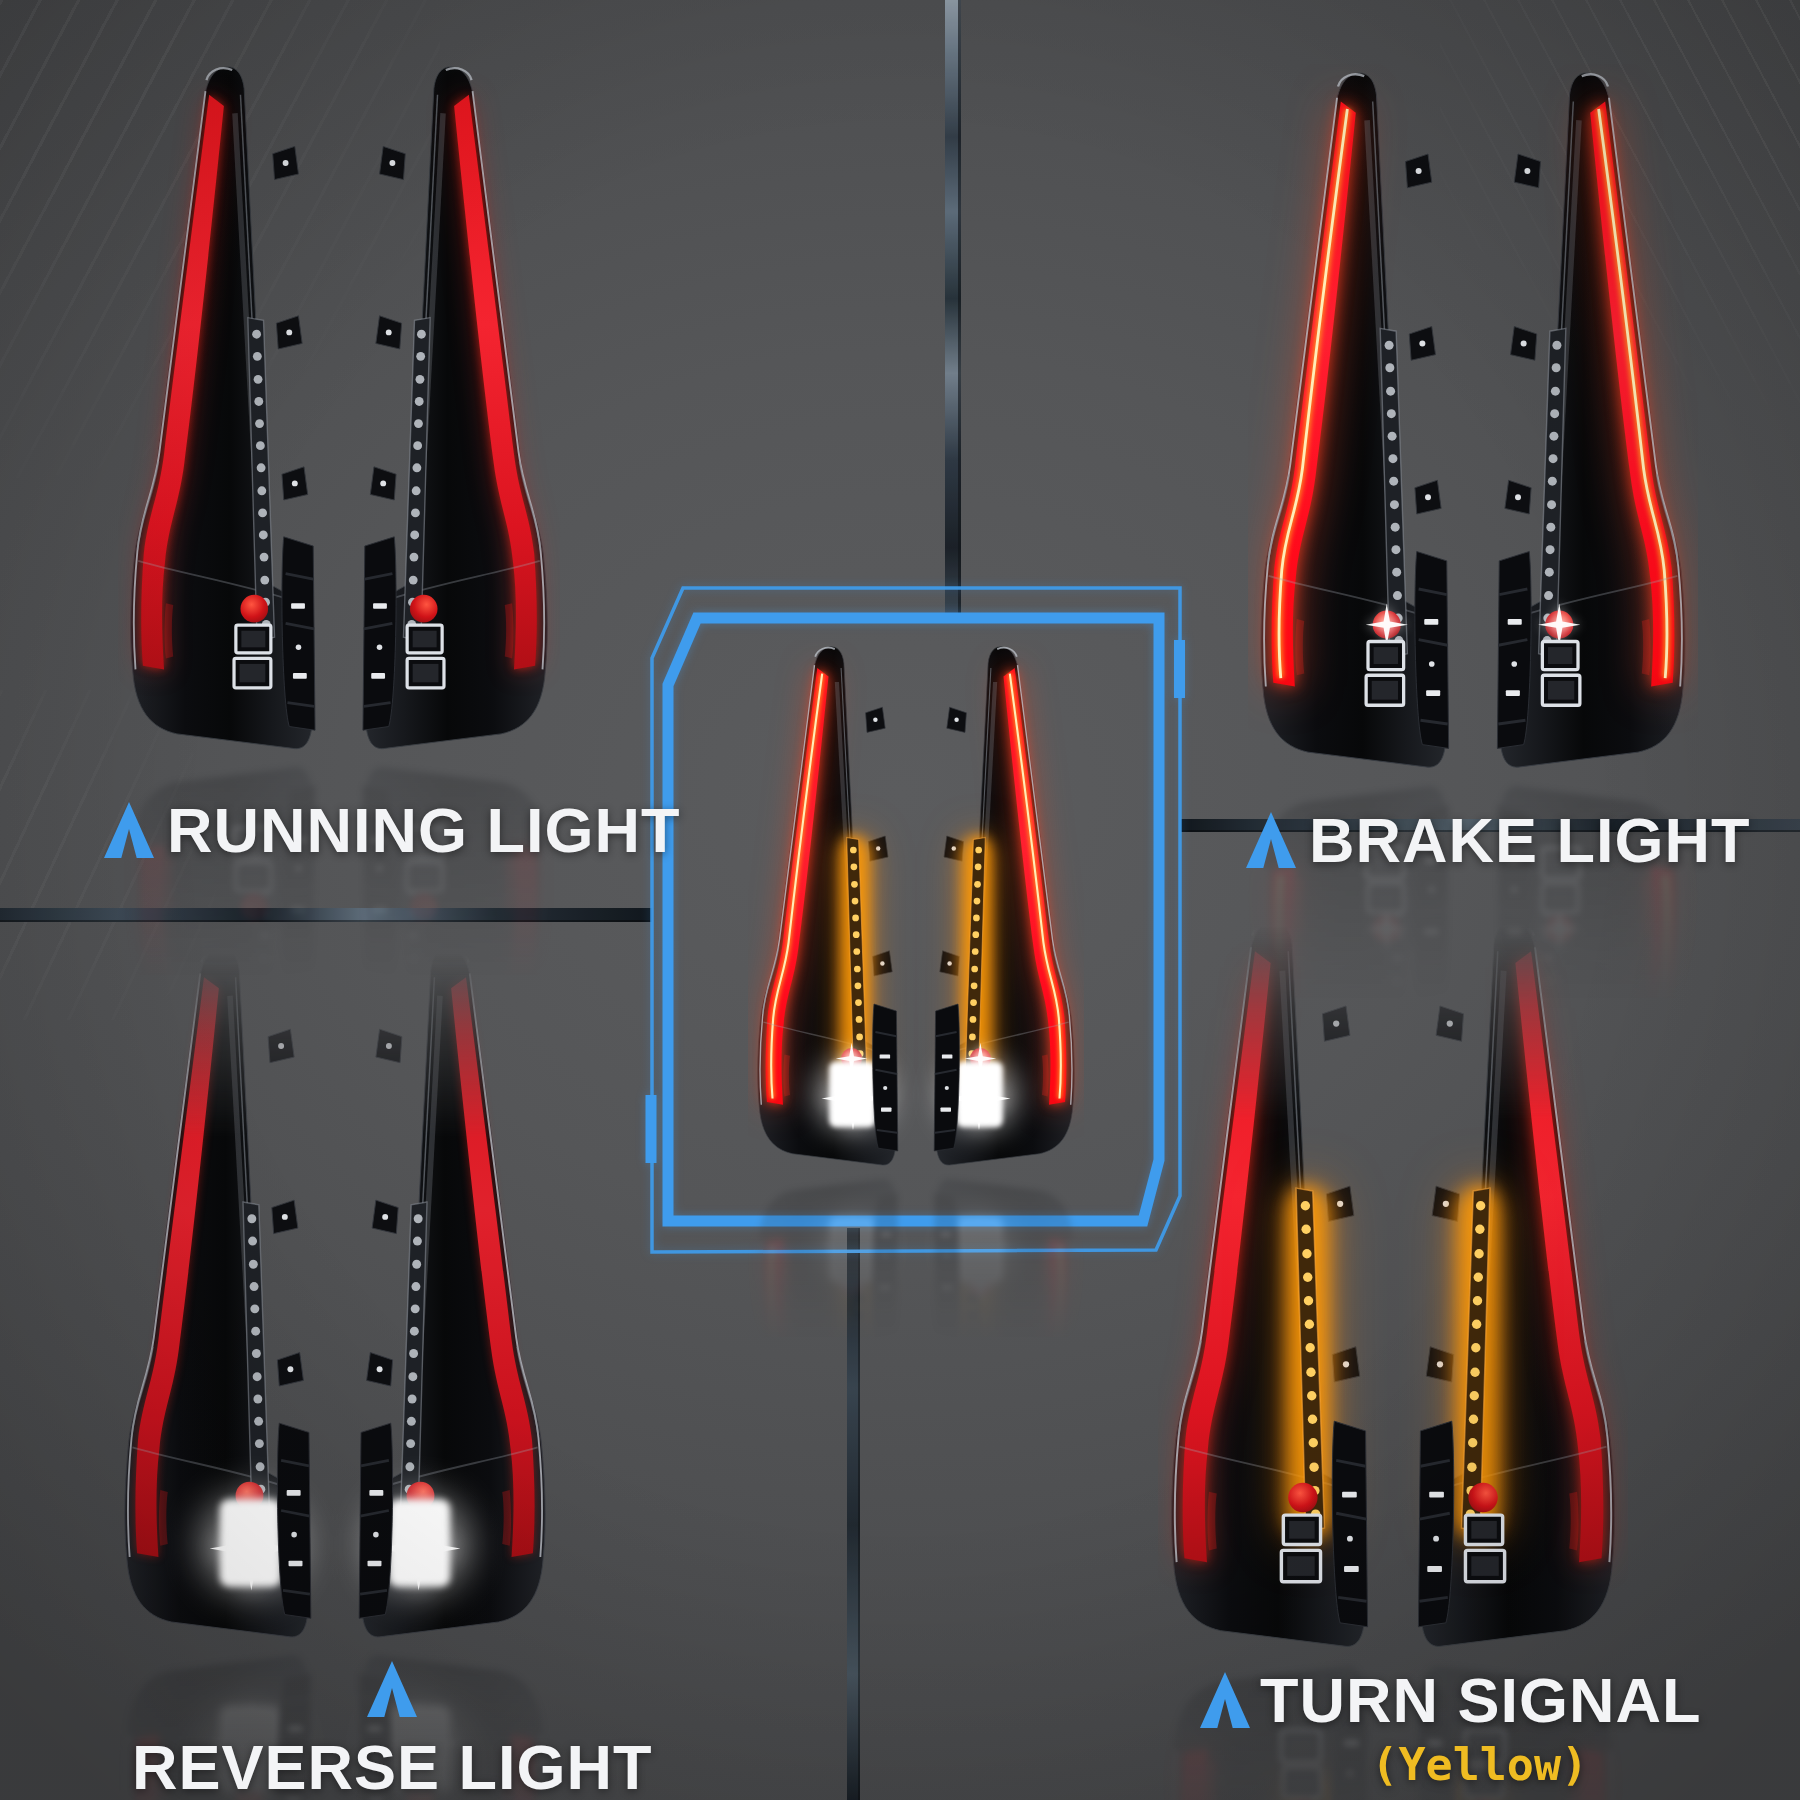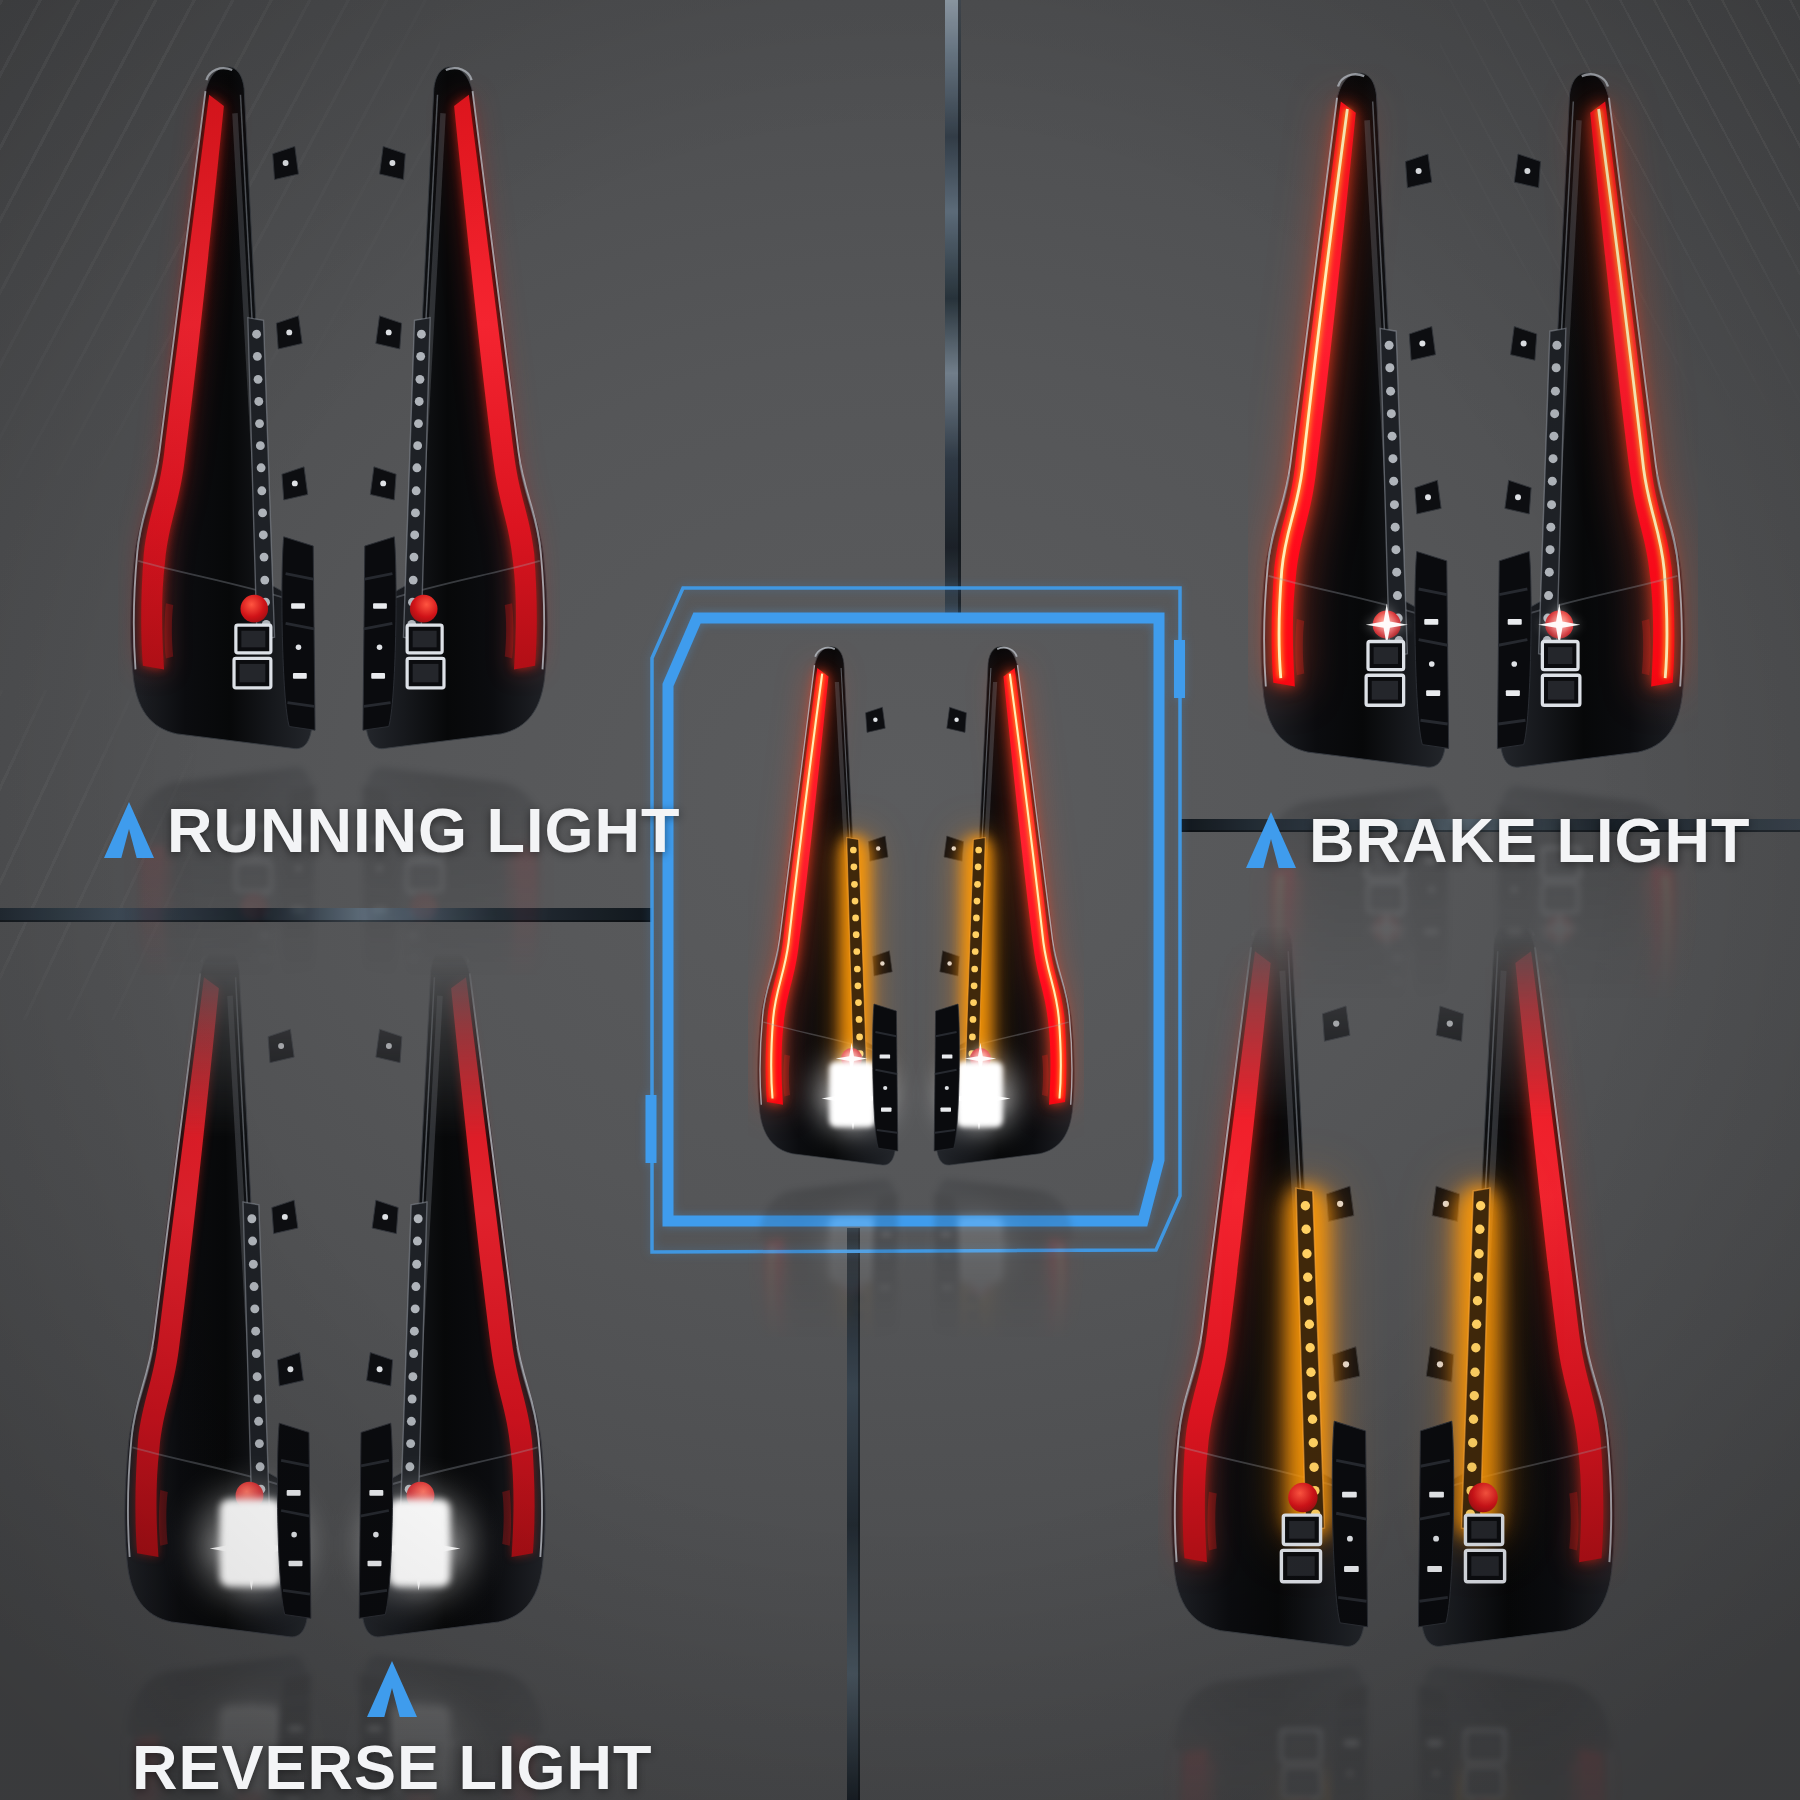--- a/index.html
+++ b/index.html
@@ -1766,15 +1766,24 @@
         <path d="M0,58 L26,0 L52,58 L34,58 L26,28 L18,58 Z"></path>
       </svg>
     <span class="label-text">RUNNING LIGHT</span>
   </div>
   <div class="label-row label-reverse">
     <svg class="chev" viewBox="0 0 52 58">
         <path d="M0,58 L26,0 L52,58 L34,58 L26,28 L18,58 Z"></path>
       </svg>
     <span class="label-text">REVERSE LIGHT</span>
   </div>
+  <div class="label-row label-turn">
+    <div class="row">
+      <svg class="chev" viewBox="0 0 52 58">
+          <path d="M0,58 L26,0 L52,58 L34,58 L26,28 L18,58 Z"></path>
+        </svg>
+      <span class="label-text">TURN SIGNAL</span>
+    </div>
+    <div class="sub-label">(Yellow)</div>
+  </div>
 
   <div class="vignette"></div>
 </div>
 
 </body></html>

